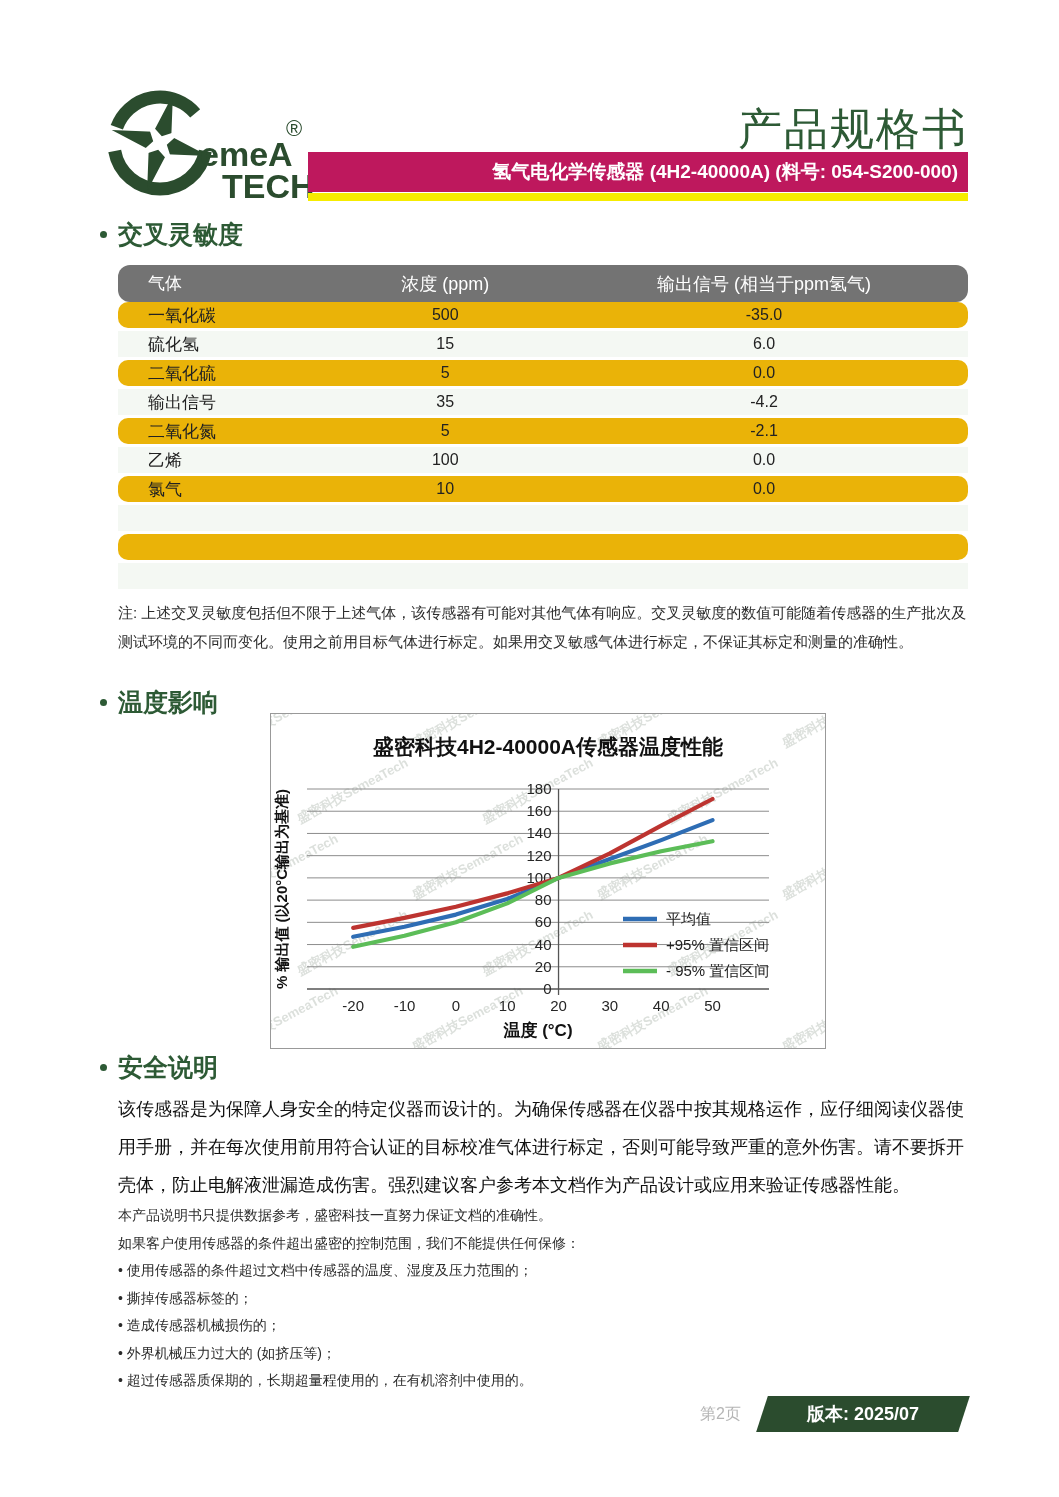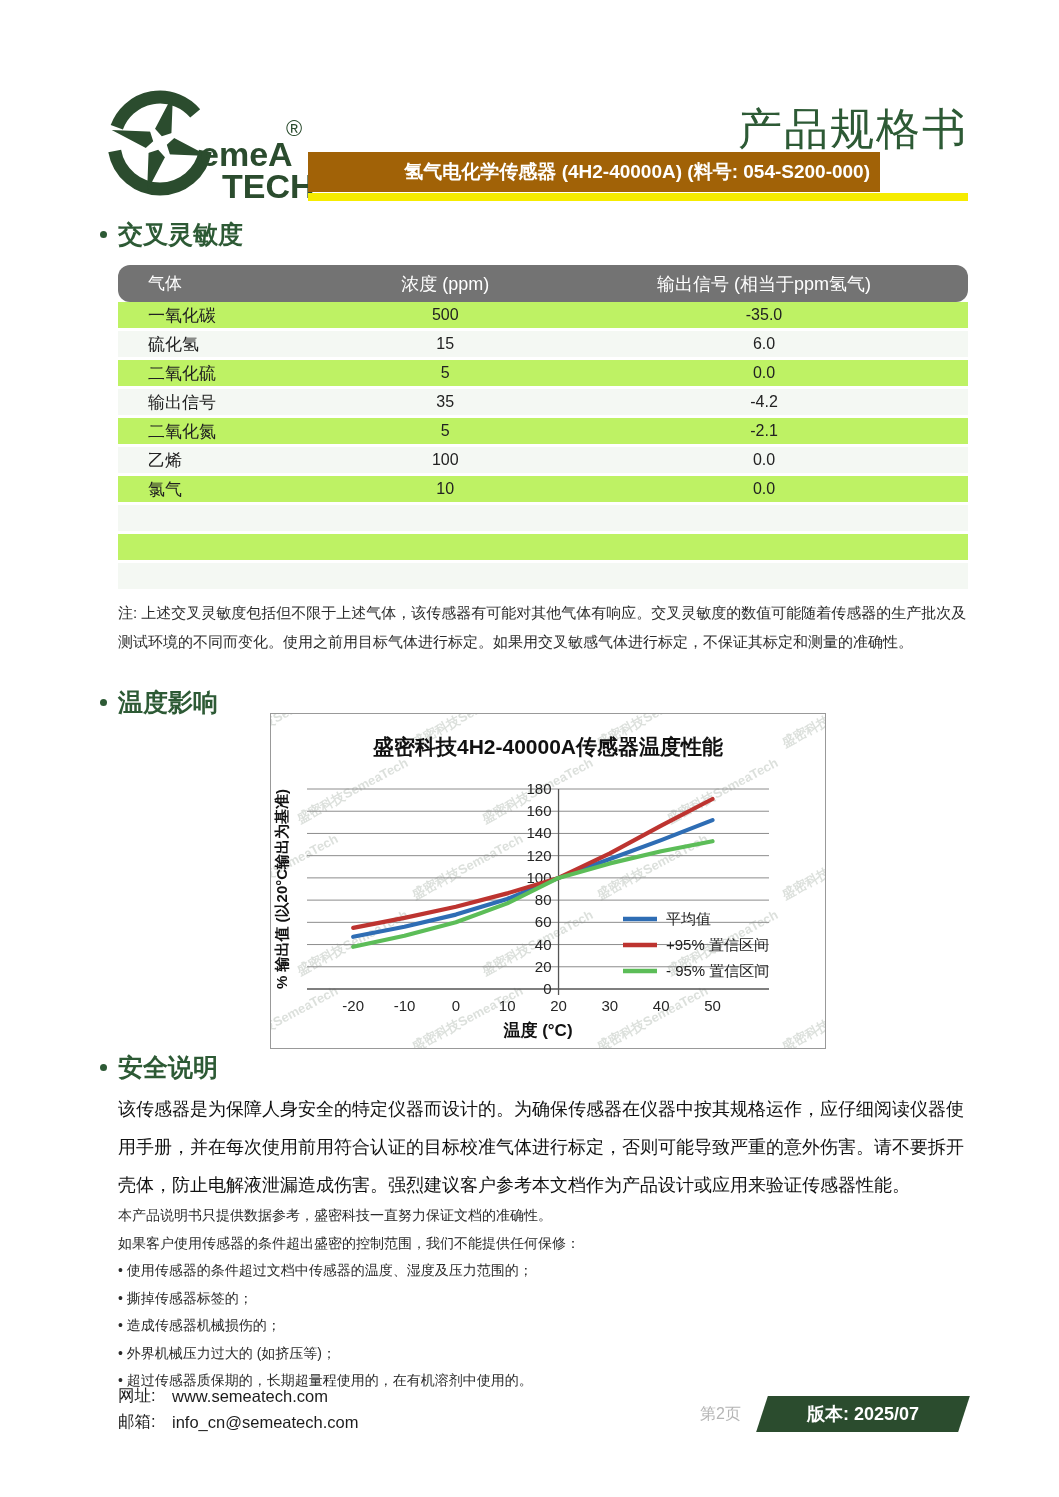--- a/index.html
+++ b/index.html
@@ -4,35 +4,35 @@
 <style>
   html,body{margin:0;padding:0;background:#ffffff;}
   .page{
     position:relative;width:1059px;height:1497px;background:#ffffff;overflow:hidden;
     font-family:"Liberation Sans","DejaVu Sans",sans-serif;color:#1a1a1a;
   }
   
   .logo-svg{position:absolute;left:98px;top:86px;width:215px;height:116px;}
   .doc-title{position:absolute;right:91px;top:100px;width:500px;text-align:right;
     font-size:44px;letter-spacing:2px;color:#2d5a35;font-weight:500;}
-  .subtitle-bar{position:absolute;left:308px;top:152px;width:572px;height:40px;
-    background:#a16207;color:#ffffff;font-size:19px;font-weight:bold;
+  .subtitle-bar{position:absolute;left:308px;top:152px;width:660px;height:40px;
+    background:#be185d;color:#ffffff;font-size:19px;font-weight:bold;
     display:flex;align-items:center;justify-content:flex-end;padding-right:10px;box-sizing:border-box;}
   .yellow-bar{position:absolute;left:308px;top:193px;width:660px;height:8px;background:#f6ec00;}
   
   .sec-heading{position:absolute;left:100px;display:flex;align-items:center;gap:11px;
     color:#2d5a35;font-weight:bold;font-size:25px;}
   .sec-heading .dot{width:7px;height:7px;border-radius:50%;background:#2d5a35;flex:0 0 auto;}
   #h-cross{top:218px;} #h-temp{top:662px;margin-top:24px;} #h-safety{top:1051px;}
   
   .xtable{position:absolute;left:118px;top:265px;width:850px;}
   .thead{display:flex;background:#737373;color:#ffffff;height:37px;align-items:center;
     font-size:18px;border-radius:12px;}
   .trow{display:flex;height:26px;align-items:center;margin-bottom:3px;font-size:16px;color:#222;}
-  .row-green{background:#bef264;} .row-light{background:#f4f8f3;}
+  .row-green{background:#eab308;border-radius:10px;} .row-light{background:#f4f8f3;}
   .tcell{box-sizing:border-box;}
   .c0{width:25%;padding-left:30px;text-align:left;font-size:17px;}
   .c1{width:27%;text-align:center;}
   .c2{width:48%;text-align:center;}
   .table-note{position:absolute;left:118px;top:598px;width:852px;font-size:15px;
     line-height:29px;color:#2b2b2b;}
   
   .chart-box{position:absolute;left:270px;top:713px;width:556px;height:336px;
     border:1px solid #999;background:#ffffff;box-sizing:border-box;overflow:hidden;}
   .wm-layer{position:absolute;left:0;top:0;right:0;bottom:0;pointer-events:none;}
@@ -224,28 +224,18 @@
   <div class="disclaimer" id="disclaimer">
       <div class="dline">本产品说明书只提供数据参考，盛密科技一直努力保证文档的准确性。</div>
       <div class="dline">如果客户使用传感器的条件超出盛密的控制范围，我们不能提供任何保修：</div>
       <div class="dline">• 使用传感器的条件超过文档中传感器的温度、湿度及压力范围的；</div>
       <div class="dline">• 撕掉传感器标签的；</div>
       <div class="dline">• 造成传感器机械损伤的；</div>
       <div class="dline">• 外界机械压力过大的 (如挤压等)；</div>
       <div class="dline">• 超过传感器质保期的，长期超量程使用的，在有机溶剂中使用的。</div>
     </div>
 
-  <div class="contact">
-    <div class="crow">
-      <span class="clabel">网址:</span>
-      <span>www.semeatech.com</span>
-    </div>
-    <div class="crow">
-      <span class="clabel">邮箱:</span>
-      <span>info_cn@semeatech.com</span>
-    </div>
-  </div>
   <div class="page-num">第2页</div>
   <div class="version-badge">
     <span>版本: 2025/07</span>
   </div>
 
 </div>
 
 </body></html>

